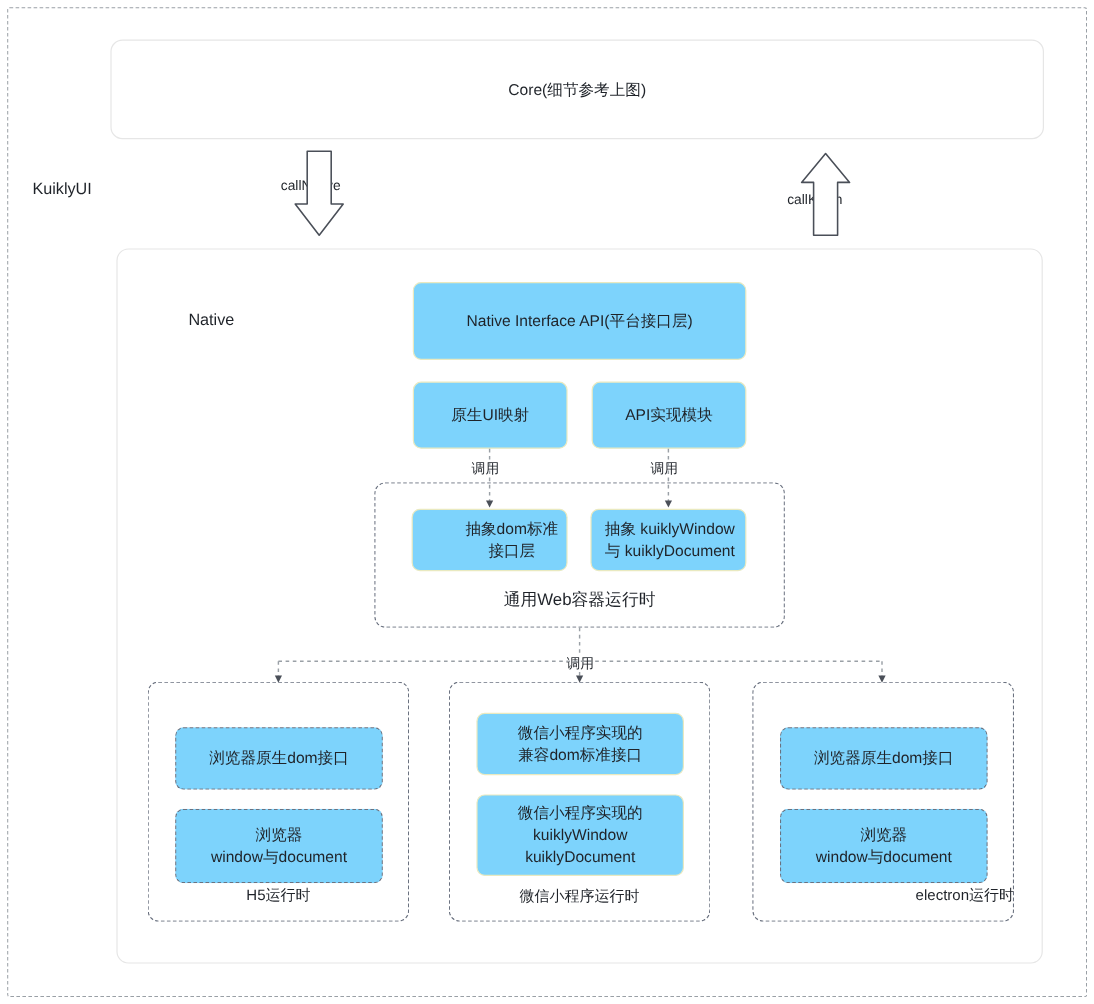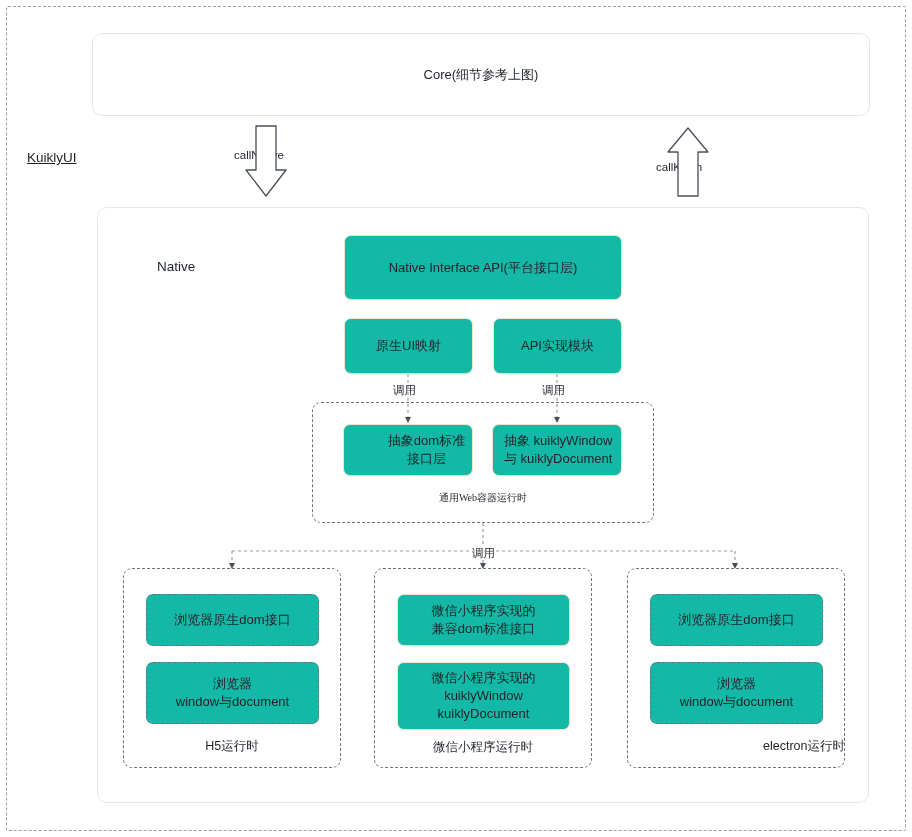--- a/index.html
+++ b/index.html
@@ -32,34 +32,35 @@
 
   
   .panel {
     border: 1px solid #e6e6e6;
     border-radius: 10px;
     background: #ffffff;
   }
 
   
   .node {
-    background: #14b8a6;
+    background: #7dd3fc;
     border: 1px solid #e9e9c0;
     border-radius: 7px;
     display: flex;
     align-items: center;
     justify-content: center;
     text-align: center;
     line-height: 1.38;
     font-size: 13px;
     color: #1f2329;
     padding: 2px 6px;
   }
   .node.dashed {
     border: 1px dashed #6b7280;
+    margin-top: 12px;
   }
   .node.left-align {
     justify-content: flex-start;
     text-align: left;
     padding-left: 11px;
   }
 
   
   .group-dashed {
     border: 1px dashed #6b7280;
@@ -90,21 +91,21 @@
     pointer-events: none;
   }
 </style>
 </head>
 <body>
 
 <div id="canvas">
 
   <div class="abs outer-boundary"></div>
 
-  <div class="abs label big" style="left:27px; top:150px;text-decoration:underline;">KuiklyUI</div>
+  <div class="abs label big" style="left:27px; top:150px;">KuiklyUI</div>
 
   <div class="abs panel" style="left:92px; top:33px; width:778px; height:83px;"></div>
   <div class="abs label" style="left:92px; top:66px; width:778px; text-align:center;">Core(细节参考上图)</div>
 
   <div class="abs conn-label" style="left:232px; top:149px;">callNative</div>
 
   <div class="abs conn-label" style="left:654px; top:161px;">callKotlin</div>
 
   <div class="abs panel" style="left:97px; top:207px; width:772px; height:596px;"></div>
   <div class="abs label big" style="left:157px; top:259px;">Native</div>
@@ -118,21 +119,21 @@
   <div class="abs conn-label" style="left:540px; top:383px;">调用</div>
 
   <div class="abs group-dashed" style="left:312px; top:402px; width:342px; height:121px;"></div>
   <div class="abs node" style="left:343px; top:424px; width:130px; height:52px;padding-left:43px;">抽象dom标准接口层</div>
   <div class="abs node left-align" style="left:492px; top:424px; width:130px; height:52px;">
     <span>
       <span>抽象 kuiklyWindow</span><br>
       <span>与 kuiklyDocument</span>
     </span>
   </div>
-  <div class="abs label" style="left:312px; top:491px; width:342px; text-align:center; font-size:10px;font-family:Liberation Serif, serif;">通用Web容器运行时</div>
+  <div class="abs label" style="left:312px; top:491px; width:342px; text-align:center; font-size:14px;">通用Web容器运行时</div>
 
   <div class="abs conn-label" style="left:470px; top:546px;">调用</div>
 
   <div class="abs group-dashed" style="left:123px; top:568px; width:218px; height:200px;"></div>
   <div class="abs node dashed" style="left:146px; top:594px; width:173px; height:52px;">
     <span>浏览器原生dom接口</span>
   </div>
   <div class="abs node dashed" style="left:146px; top:662px; width:173px; height:62px;">
     <span>
       <span>浏览器</span><br>

